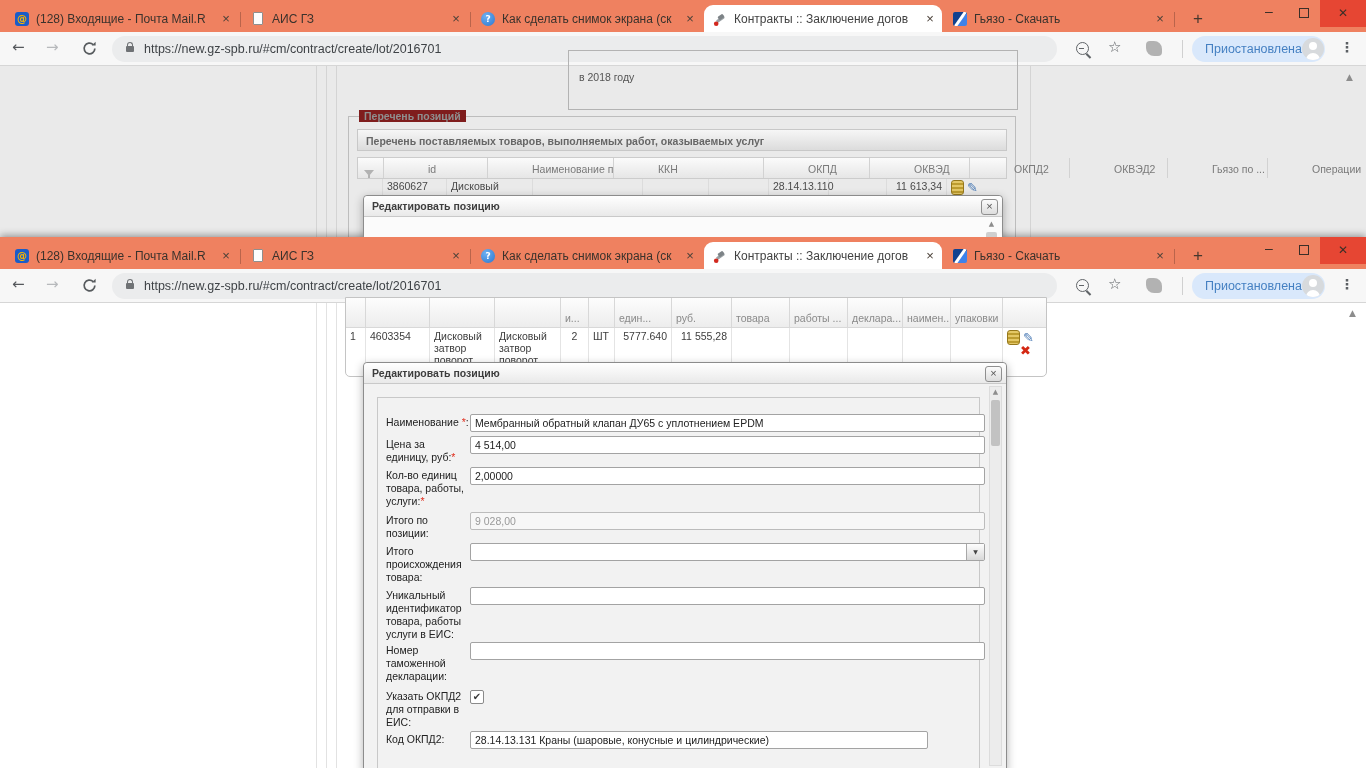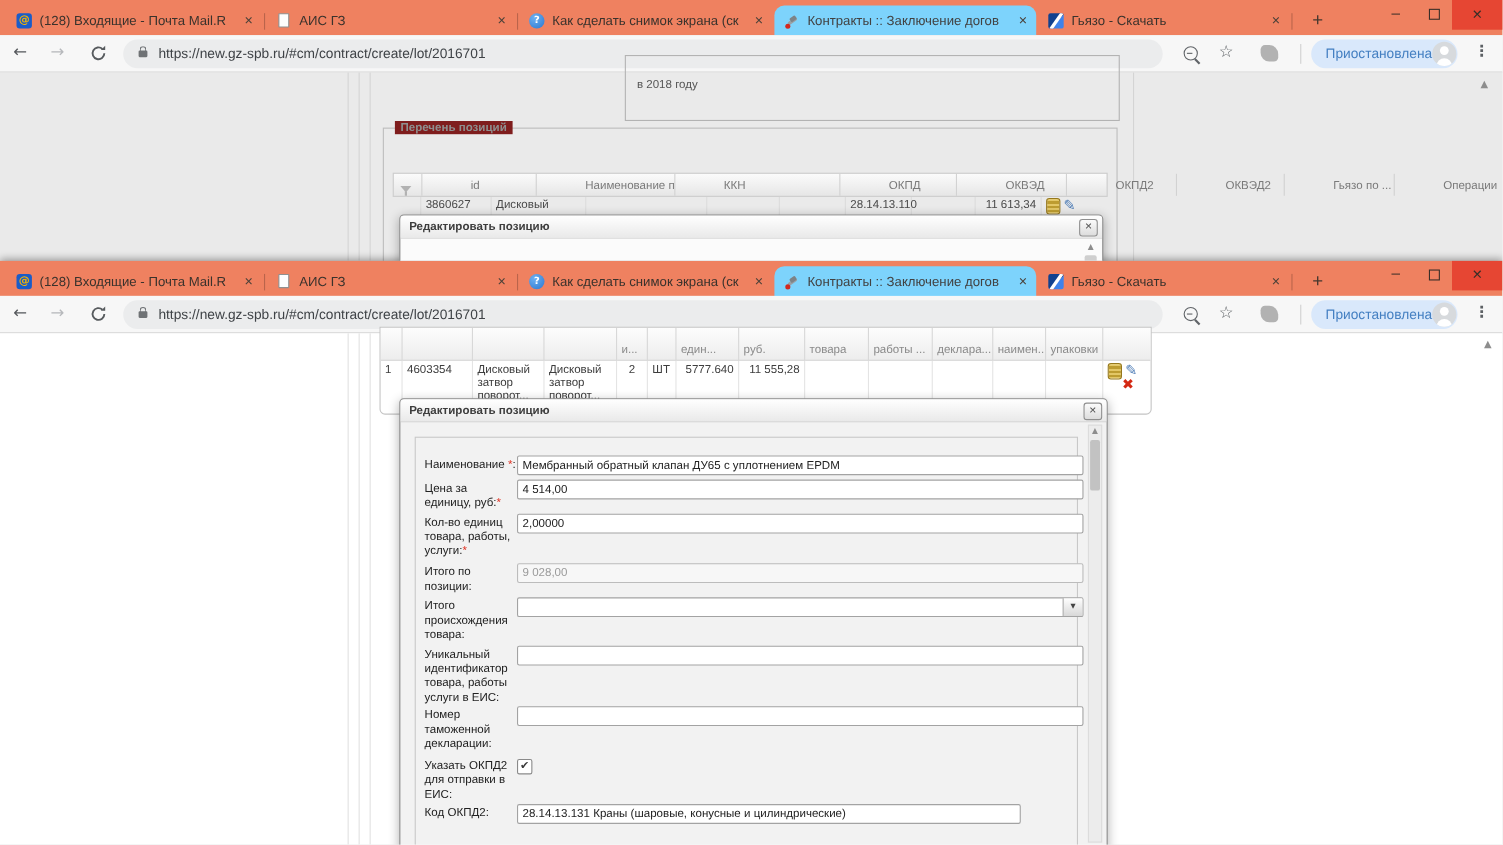--- a/index.html
+++ b/index.html
@@ -6,21 +6,21 @@
   body{width:1366px;height:768px;position:relative;overflow:hidden;
        font-family:"Liberation Sans",sans-serif;background:#e9e9e9;}
   .window{position:absolute;left:0;width:1366px;overflow:hidden;}
   #win1{top:0;height:237px;}
   #win2{top:237px;height:531px;box-shadow:0 -2px 7px rgba(0,0,0,.35);}
 
   
   .tabstrip{position:absolute;top:0;left:0;right:0;height:32px;background:var(--orange,#ef8160);}
   .tab{position:absolute;top:5px;height:27px;display:flex;align-items:center;
        padding:0 4px 0 9px;box-sizing:border-box;}
-  .tab.active{background:#7dd3fc;border-radius:9px 9px 0 0;}
+  .tab.active{background:#ffffff;border-radius:9px 9px 0 0;}
   .tab-label{flex:1;font-size:12px;color:#3a322c;white-space:nowrap;overflow:hidden;margin:0 6px 0 7px;}
   .tab.active .tab-label{color:#424242;}
   .tab-close{width:16px;height:16px;flex:none;text-align:center;line-height:15px;font-size:13px;color:#4a4038;}
   .tab-close::before{content:"×";}
   .tab-sep{position:absolute;top:12px;width:1px;height:15px;background:rgba(0,0,0,.22);}
   .newtab{position:absolute;top:7px;width:24px;height:24px;text-align:center;line-height:23px;
           font-size:17px;color:#46372e;}
   .newtab::before{content:"+";}
   .wc{position:absolute;top:0;right:0;display:flex;height:27px;}
   .wc span{display:block;text-align:center;color:#3b2f28;}
@@ -226,20 +226,21 @@
     <span class="vline" style="left:326px"></span>
     <span class="vline" style="left:336px"></span>
     <span class="vline" style="left:1030px"></span>
 
     <div class="note-box">
       <span>в 2018 году</span>
     </div>
 
     <div class="fs1">
       <span class="fs-legend">Перечень позиций</span>
+      <div class="t1title">Перечень поставляемых товаров, выполняемых работ, оказываемых услуг</div>
       <div class="t1head">
         <span class="cell" style="width:26px"><i class="icon-funnel"></i></span>
         <span class="cell" style="width:64px">id</span>
         <span class="cell" style="width:86px">Наименование пози...</span>
         <span class="cell" style="width:110px">ККН</span>
         <span class="cell" style="width:66px">ОКПД</span>
         <span class="cell" style="width:60px">ОКВЭД</span>
         <span class="cell" style="width:60px">ОКПД2</span>
         <span class="cell" style="width:58px">ОКВЭД2</span>
         <span class="cell" style="width:60px">Гьязо по ...</span>

